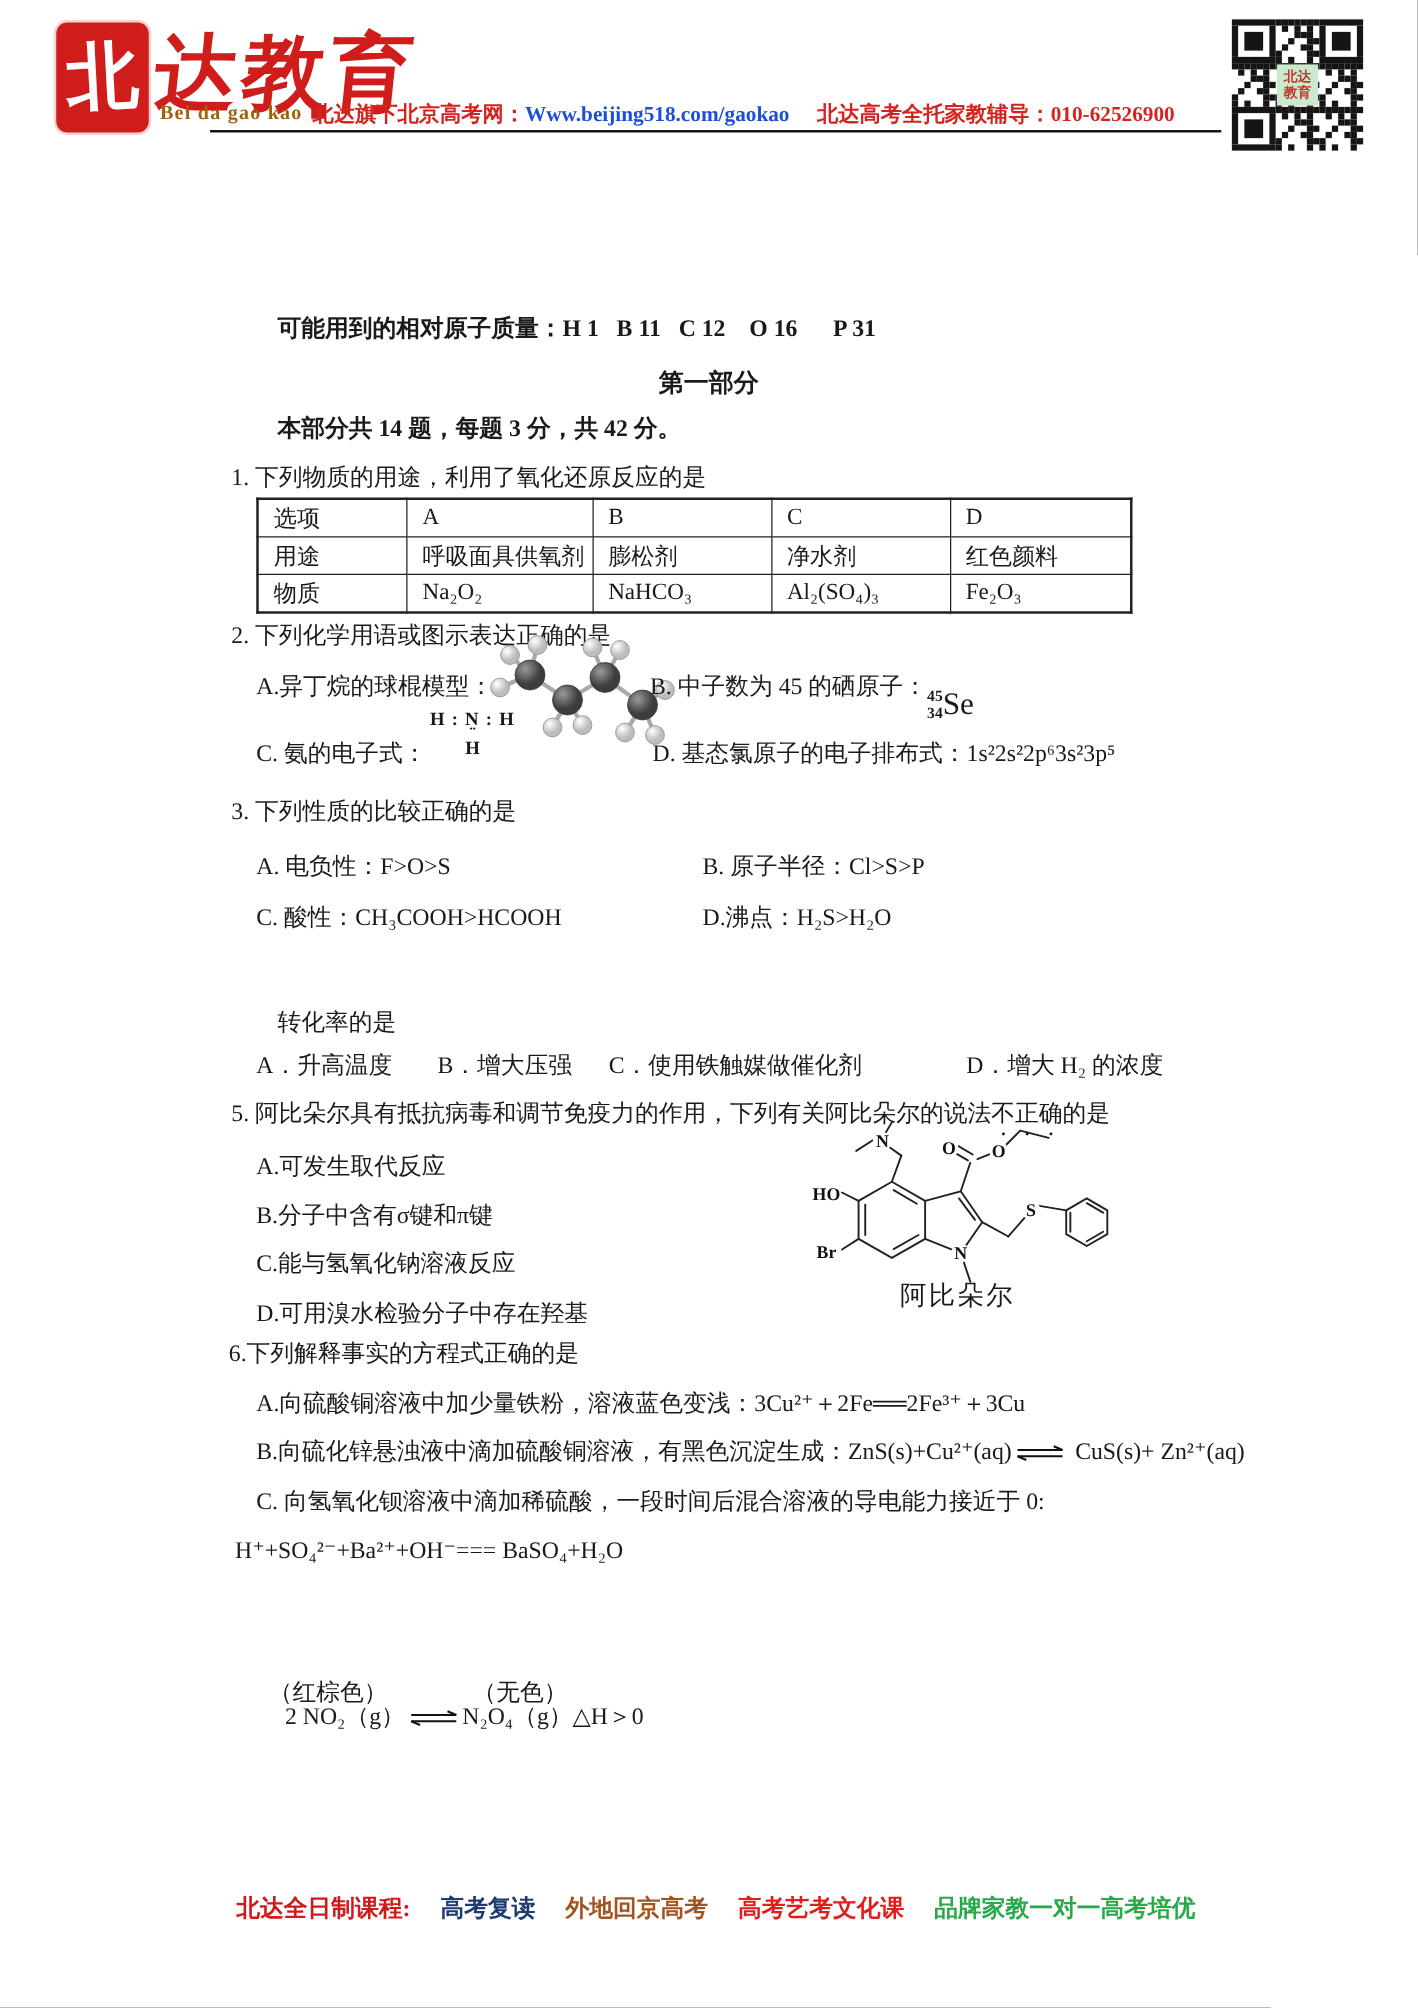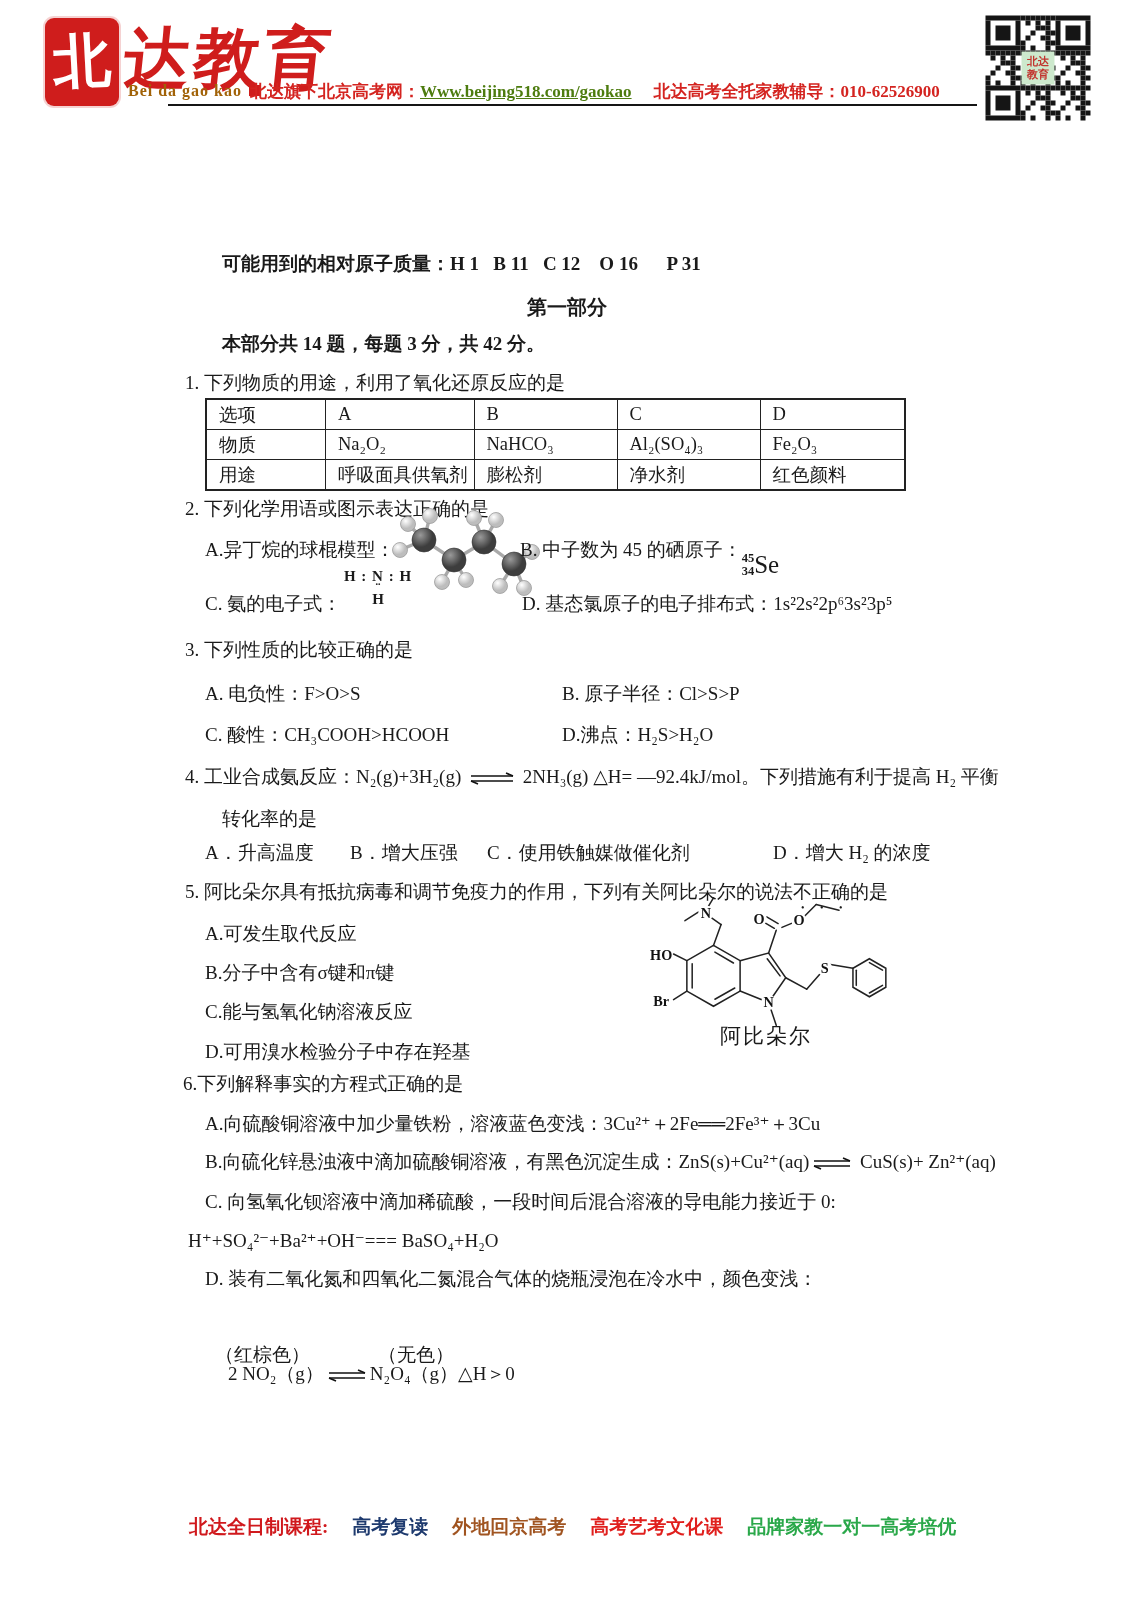--- a/index.html
+++ b/index.html
@@ -12,21 +12,21 @@
   
   .seal{position:absolute;left:45px;top:18px;width:74px;height:88px;background:#cf1d1c;border-radius:9px;
         display:flex;align-items:center;justify-content:center;box-shadow:0 0 0 2px #cf1d1c33;}
   .seal span{color:#fff;font-size:58px;font-weight:bold;transform:rotate(-3deg);}
   .brand{position:absolute;left:124px;top:14px;font-size:66px;font-weight:bold;color:#cf1d1c;
          transform:skewX(-6deg);letter-spacing:4px;font-family:"Liberation Serif",serif;}
   .tagline{position:absolute;left:128px;top:82px;font-size:16px;font-weight:bold;color:#a16207;letter-spacing:1px;}
   .tagline .sq{display:inline-block;width:11px;height:11px;background:#cf1d1c;margin-left:7px;}
   .contact{position:absolute;left:250px;top:80px;font-size:17px;font-weight:bold;white-space:pre;}
   .red{color:#d42420;}
-  .url{color:#4d7c0f;text-decoration:underline;cursor:pointer;}
+  .url{color:#1d4ed8;cursor:pointer;}
   .gap{margin-left:22px;}
   .hrule{position:absolute;left:168px;top:104px;width:809px;height:2px;background:#151515;}
   
   .qtable{position:absolute;left:205px;top:398px;border-collapse:collapse;font-size:18.5px;}
   .qtable td{border:1px solid #222;height:27px;padding:1px 6px 1px 12px;white-space:pre;}
   .qtable{border:2px solid #222;}
   
   .lewis{position:absolute;left:330px;top:568px;width:96px;text-align:center;font-weight:bold;font-size:15px;}
   .lewis .l1{line-height:17px;letter-spacing:1px;}
   .lewis .l2{line-height:7px;}
@@ -242,32 +242,32 @@
   <table class="qtable">
     <tbody>
         <tr>
       <td style="width:100px;">选项</td>
       <td style="width:122px;">A</td>
       <td style="width:124px;">B</td>
       <td style="width:124px;">C</td>
       <td style="width:125px;">D</td>
     </tr>
     <tr>
+      <td>用途</td>
+      <td>呼吸面具供氧剂</td>
+      <td>膨松剂</td>
+      <td>净水剂</td>
+      <td>红色颜料</td>
+    </tr>
+    <tr>
       <td>物质</td>
       <td>Na₂O₂</td>
       <td>NaHCO₃</td>
       <td>Al₂(SO₄)₃</td>
       <td>Fe₂O₃</td>
-    </tr>
-    <tr>
-      <td>用途</td>
-      <td>呼吸面具供氧剂</td>
-      <td>膨松剂</td>
-      <td>净水剂</td>
-      <td>红色颜料</td>
     </tr>
   </tbody>
     </table>
 
   <div class="line" style="left:185px;top:497px;">2. 下列化学用语或图示表达正确的是</div>
   <div class="line" style="left:205px;top:538px;">A.异丁烷的球棍模型：</div>
 
   <svg class="abs" style="left:382px;top:500px;" width="180" height="106" viewBox="0 0 180 106">
     <defs>
       <radialGradient id="gc" cx="35%" cy="30%">
@@ -323,28 +323,20 @@
     <div class="l3">H</div>
   </div>
   <div class="line" style="left:522px;top:592px;"><span>D. 基态氯原子的电子排布式：</span><span>1s²2s²2p⁶3s²3p⁵</span></div>
 
   <div class="line" style="left:185px;top:638px;">3. 下列性质的比较正确的是</div>
   <div class="line" style="left:205px;top:682px;">A. 电负性：F&gt;O&gt;S</div>
   <div class="line" style="left:562px;top:682px;">B. 原子半径：Cl&gt;S&gt;P</div>
   <div class="line" style="left:205px;top:723px;">C. 酸性：CH₃COOH&gt;HCOOH</div>
   <div class="line" style="left:562px;top:723px;">D.沸点：H₂S&gt;H₂O</div>
 
-  <div class="line" style="left:185px;top:765px;"><span>4. 工业合成氨反应：N₂(g)+3H₂(g) </span><svg class="eqarrow" width="46" height="13" viewBox="0 0 46 13">
-        <g stroke="#111" stroke-width="1.7" fill="none">
-          <line x1="2" y1="4" x2="44" y2="4"></line>
-          <path d="M37 1 L44 4"></path>
-          <line x1="2" y1="9" x2="44" y2="9"></line>
-          <path d="M9 12 L2 9"></path>
-        </g>
-      </svg><span> 2NH₃(g) △H= —92.4kJ/mol。下列措施有利于提高 H₂ 平衡</span></div>
   <div class="line" style="left:222px;top:807px;">转化率的是</div>
   <div class="line" style="left:205px;top:841px;">A．升高温度</div>
   <div class="line" style="left:350px;top:841px;">B．增大压强</div>
   <div class="line" style="left:487px;top:841px;">C．使用铁触媒做催化剂</div>
   <div class="line" style="left:773px;top:841px;">D．增大 H₂ 的浓度</div>
 
   <div class="line" style="left:185px;top:880px;"><span>5. 阿比朵尔具有抵抗病毒和调节免疫力的作用，下列有关阿比朵尔的说法</span><span class="emph">不正确</span><span>的是</span></div>
   <div class="line" style="left:205px;top:922px;">A.可发生取代反应</div>
   <div class="line" style="left:205px;top:961px;">B.分子中含有σ键和π键</div>
   <div class="line" style="left:205px;top:1000px;">C.能与氢氧化钠溶液反应</div>
@@ -412,21 +404,20 @@
   <div class="line" style="left:205px;top:1150px;"><span>B.向硫化锌悬浊液中滴加硫酸铜溶液，有黑色沉淀生成：ZnS(s)+Cu²⁺(aq)</span><svg class="eqarrow" width="40" height="13" viewBox="0 0 40 13">
         <g stroke="#111" stroke-width="1.7" fill="none">
           <line x1="2" y1="4" x2="38" y2="4"></line>
           <path d="M31 1 L38 4"></path>
           <line x1="2" y1="9" x2="38" y2="9"></line>
           <path d="M9 12 L2 9"></path>
         </g>
       </svg><span> CuS(s)+ Zn²⁺(aq)</span></div>
   <div class="line" style="left:205px;top:1190px;">C. 向氢氧化钡溶液中滴加稀硫酸，一段时间后混合溶液的导电能力接近于 0:</div>
   <div class="line" style="left:188px;top:1229px;">H⁺+SO₄²⁻+Ba²⁺+OH⁻=== BaSO₄+H₂O</div>
-  <div class="line" style="left:205px;top:1267px;">D. 装有二氧化氮和四氧化二氮混合气体的烧瓶浸泡在冷水中，颜色变浅：</div>
   <div class="line" style="left:228px;top:1362px;"><span>2 NO₂（g）</span><svg class="eqarrow" width="40" height="13" viewBox="0 0 40 13">
         <g stroke="#111" stroke-width="1.7" fill="none">
           <line x1="2" y1="4" x2="38" y2="4"></line>
           <path d="M31 1 L38 4"></path>
           <line x1="2" y1="9" x2="38" y2="9"></line>
           <path d="M9 12 L2 9"></path>
         </g>
       </svg><span>N₂O₄（g）△H＞0</span></div>
   <div class="line" style="left:215px;top:1343px;">（红棕色）</div>
   <div class="line" style="left:378px;top:1343px;">（无色）</div>

